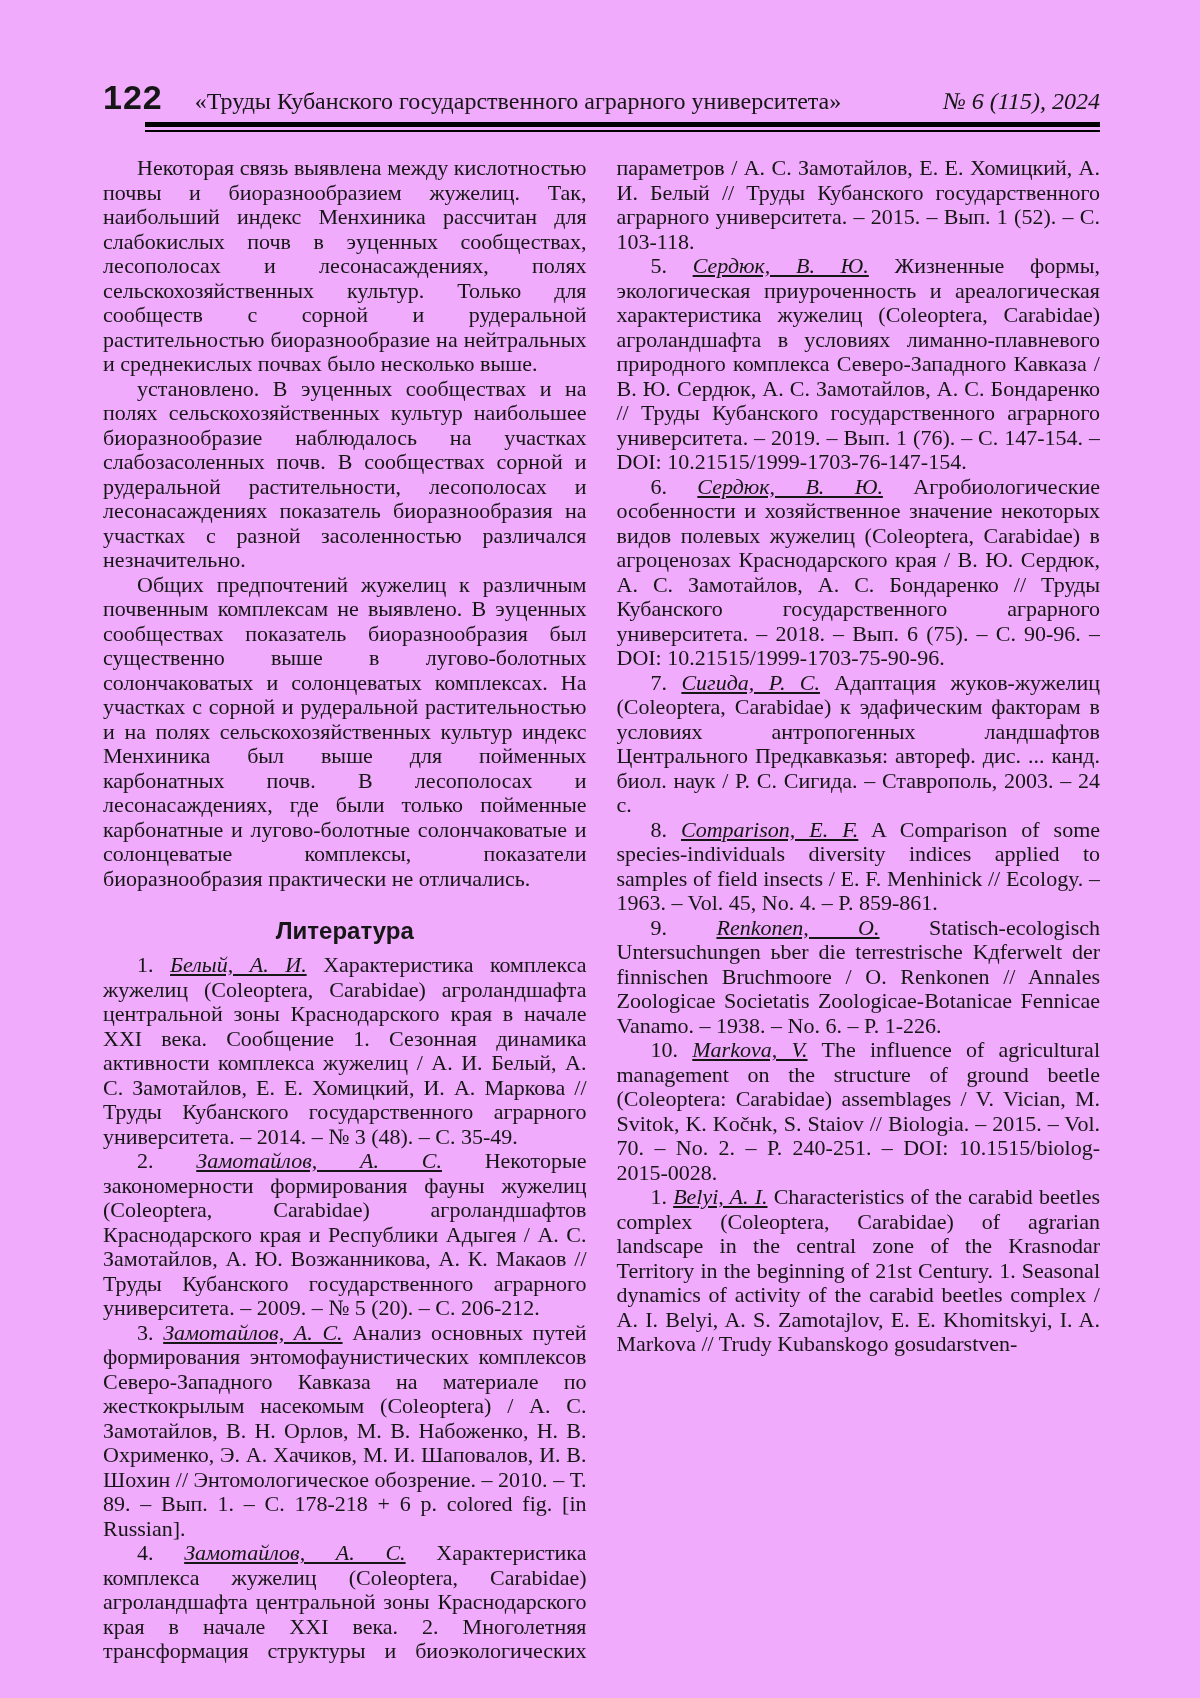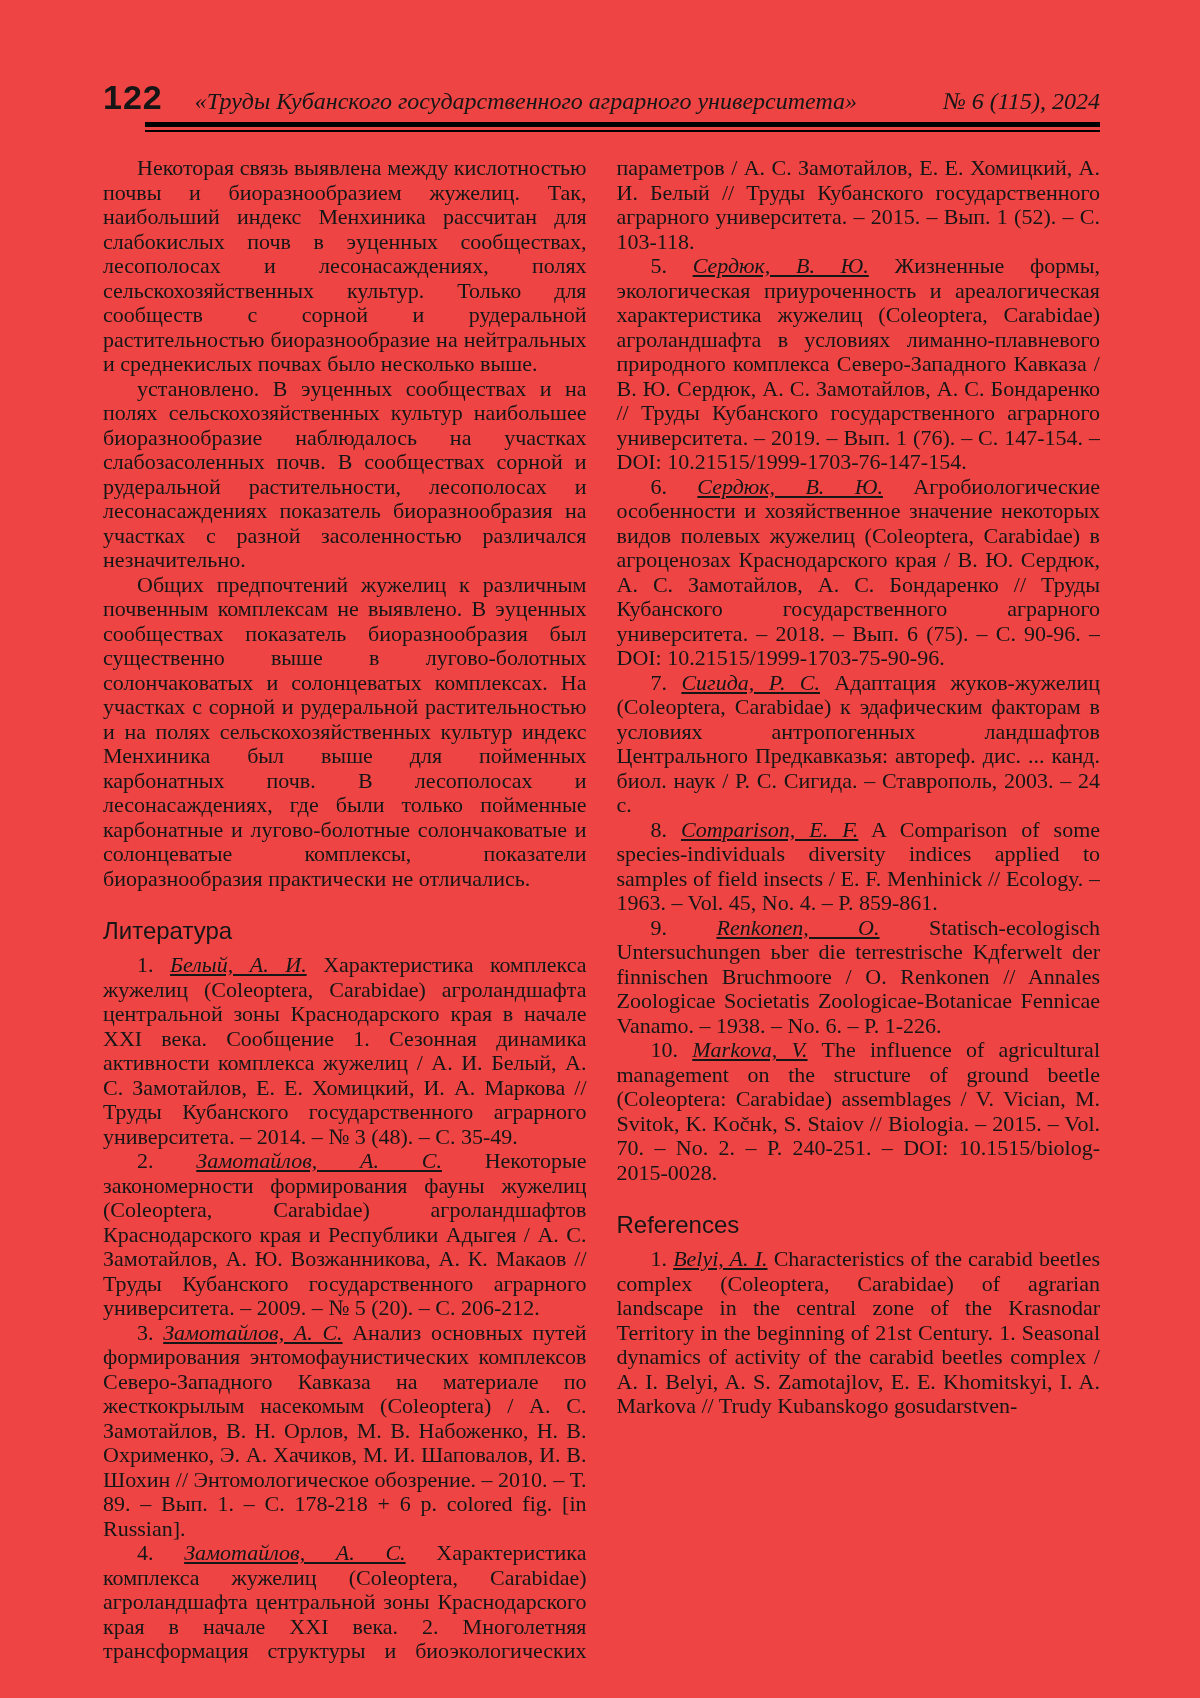--- a/index.html
+++ b/index.html
@@ -1,40 +1,39 @@
 <!DOCTYPE html>
 <html lang="ru"><head>
 <meta charset="utf-8">
 <style>
   html, body { margin: 0; padding: 0; background: #ffffff; }
   .page {
     position: relative;
     width: 1200px;
     height: 1698px;
-    background: #ef4444;
+    background: #f0abfc;
     box-sizing: border-box;
     padding: 68px 100px 0 103px;
     font-family: "Liberation Serif", "DejaVu Serif", serif;
     color: #161616;
     overflow: hidden;
   }
   .header-row {
     display: flex;
     align-items: baseline;
     white-space: nowrap;
   }
   .pagenum {
     font-family: "Liberation Sans", sans-serif;
     font-weight: bold;
     font-size: 34px;
     letter-spacing: 1px;
     line-height: 1;
   }
   .jtitle {
-    font-style: italic;
     font-size: 24px;
     margin-left: 32px;
     margin-top: 20px;
   }
   .issue {
     font-style: italic;
     font-size: 24px;
     margin-left: auto;
   }
   .rule { margin-left: 42px; margin-top: 7px; }
@@ -52,21 +51,22 @@
     line-height: 24.5px;
     text-align: justify;
   }
   p.para, p.ref {
     margin: 0;
     text-indent: 34px;
   }
   h3.sec {
     font-family: "Liberation Sans", sans-serif;
     font-size: 24px;
-    font-weight: normal;
+    font-weight: bold;
+    text-align: center;
     text-indent: 0;
     margin: 26px 0 8px 0;
     line-height: 28px;
   }
   .ref-authors { font-style: italic; text-decoration: underline; }
 </style>
 </head>
 <body>
 
 <div class="page">
@@ -102,19 +102,18 @@
 
   <p class="ref"><span class="ref-num">7.</span> <i class="ref-authors">Сигида, Р. С.</i> <span class="ref-text">Адаптация жуков-жужелиц (Coleoptera, Carabidae) к эдафическим факторам в условиях антропогенных ландшафтов Центрального Предкавказья: автореф. дис. ... канд. биол. наук / Р. С. Сигида. – Ставрополь, 2003. – 24 с.</span></p>
 
   <p class="ref"><span class="ref-num">8.</span> <i class="ref-authors">Comparison, E. F.</i> <span class="ref-text">A Comparison of some species-individuals diversity indices applied to samples of field insects / E. F. Menhinick // Ecology. – 1963. – Vol. 45, No. 4. – P. 859-861.</span></p>
 
   <p class="ref"><span class="ref-num">9.</span> <i class="ref-authors">Renkonen, O.</i> <span class="ref-text">Statisch-ecologisch Untersuchungen ьber die terrestrische Kдferwelt der finnischen Bruchmoore / O. Renkonen // Annales Zoologicae Societatis Zoologicae-Botanicae Fennicae Vanamo. – 1938. – No. 6. – P. 1-226.</span></p>
 
   <p class="ref"><span class="ref-num">10.</span> <i class="ref-authors">Markova, V.</i> <span class="ref-text">The influence of agricultural management on the structure of ground beetle (Coleoptera: Carabidae) assemblages / V. Vician, M. Svitok, K. Kočнk, S. Staiov // Biologia. – 2015. – Vol. 70. – No. 2. – P. 240-251. – DOI: 10.1515/biolog-2015-0028.</span></p>
 </div>
 
-    <h3 class="sec">References</h3>
     <div>
   <p class="ref"><span class="ref-num">1.</span> <i class="ref-authors">Belyi, A. I.</i> <span class="ref-text">Characteristics of the carabid beetles complex (Coleoptera, Carabidae) of agrarian landscape in the central zone of the Krasnodar Territory in the beginning of 21st Century. 1. Seasonal dynamics of activity of the carabid beetles complex / A. I. Belyi, A. S. Zamotajlov, E. E. Khomitskyi, I. A. Markova // Trudy Kubanskogo gosudarstven-</span></p>
 </div>
   </div>
 
 </div>
 
 </body></html>

